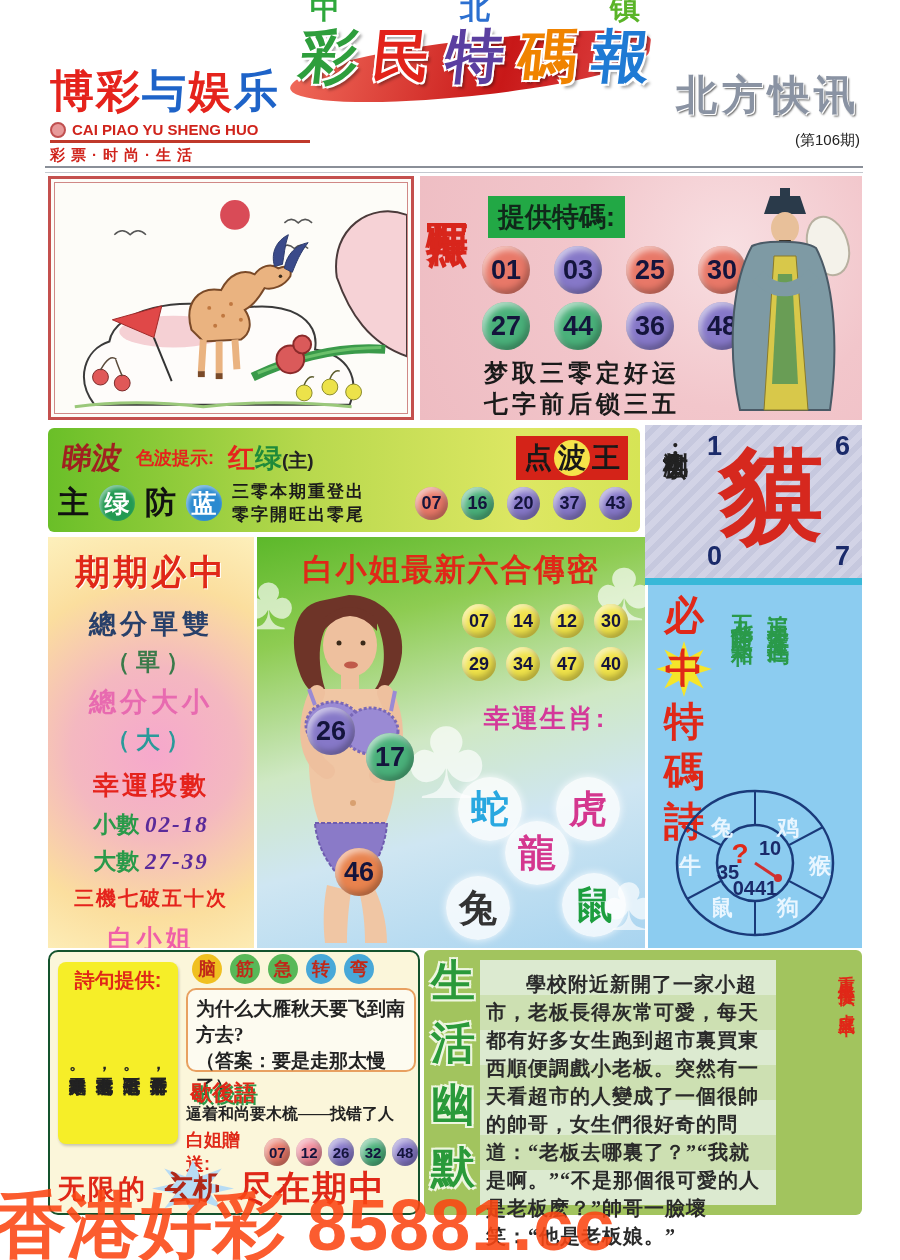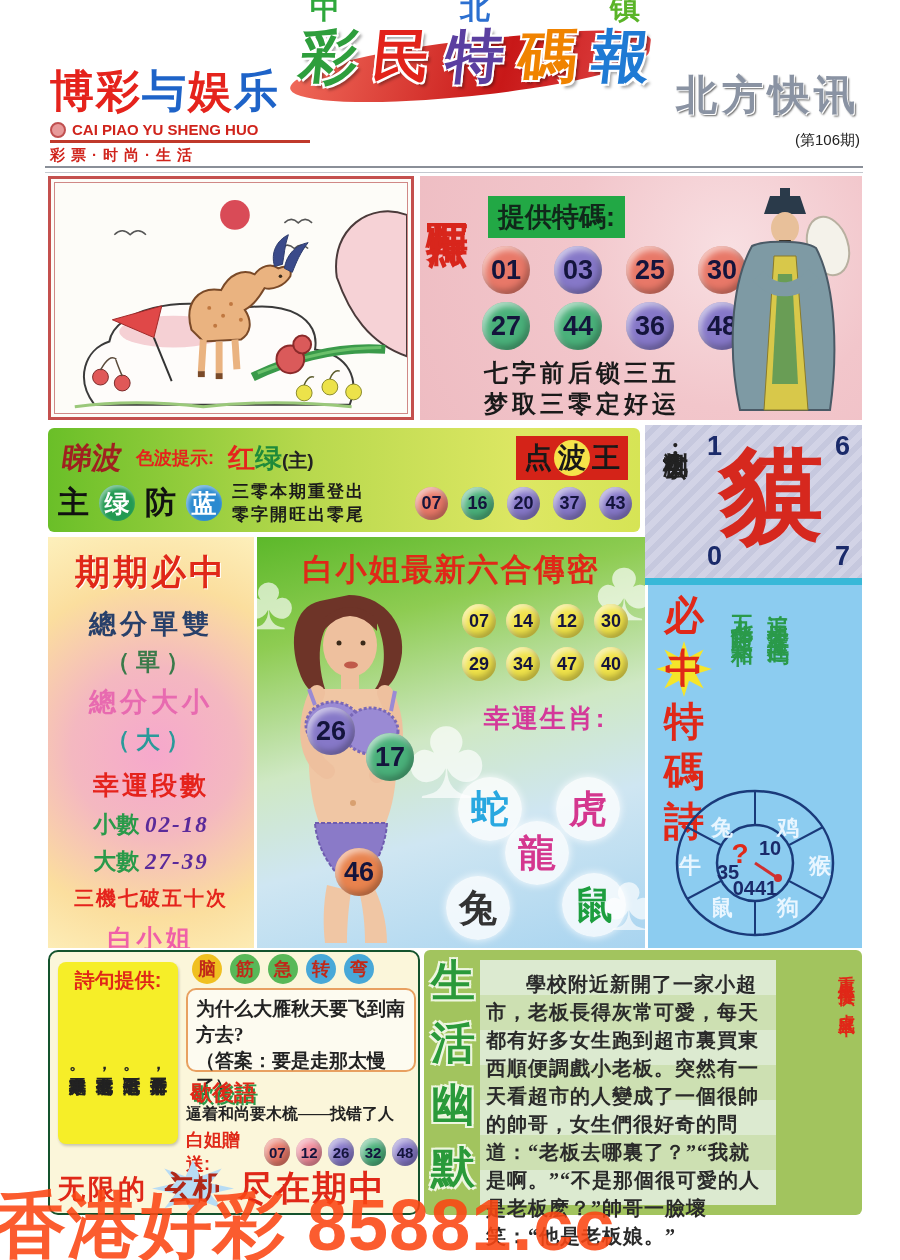--- a/index.html
+++ b/index.html
@@ -260,22 +260,22 @@
       <div class="ball b48 c-red">25</div>
       <div class="ball b48 c-red">30</div>
     </div>
     <div class="jballs" style="top:126px;">
       <div class="ball b48 c-green">27</div>
       <div class="ball b48 c-green">44</div>
       <div class="ball b48 c-purple">36</div>
       <div class="ball b48 c-purple">48</div>
     </div>
     <div class="jlines serif">
+      <div>梦取三零定好运</div>
       <div>七字前后锁三五</div>
-      <div>梦取三零定好运</div>
     </div>
     <svg class="abs" style="right:2px;top:8px;" width="150" height="232" viewBox="0 0 150 232">
       <polygon points="60,12 90,12 96,30 54,30" fill="#2a3a4a"></polygon>
       <rect x="70" y="4" width="10" height="10" fill="#2a3a4a"></rect>
       <ellipse cx="75" cy="44" rx="14" ry="16" fill="#e8c09a"></ellipse>
       <polygon points="69,56 81,56 75,80" fill="#3a2a1a"></polygon>
       <ellipse cx="118" cy="62" rx="20" ry="30" fill="#f4f2ea" stroke="#b8b0a0" stroke-width="2" transform="rotate(-18 118 62)"></ellipse>
       <line x1="106" y1="86" x2="96" y2="106" stroke="#7a5a3a" stroke-width="4"></line>
       <path d="M42,62 C20,102 18,170 30,226 L120,226 C128,170 126,102 106,64 C94,56 54,56 42,62 Z" fill="#7e9aa4" stroke="#4a5a66" stroke-width="2"></path>
       <path d="M64,72 L86,72 L98,226 L54,226 Z" fill="#d8c84a" stroke="#8a7a2a"></path>

